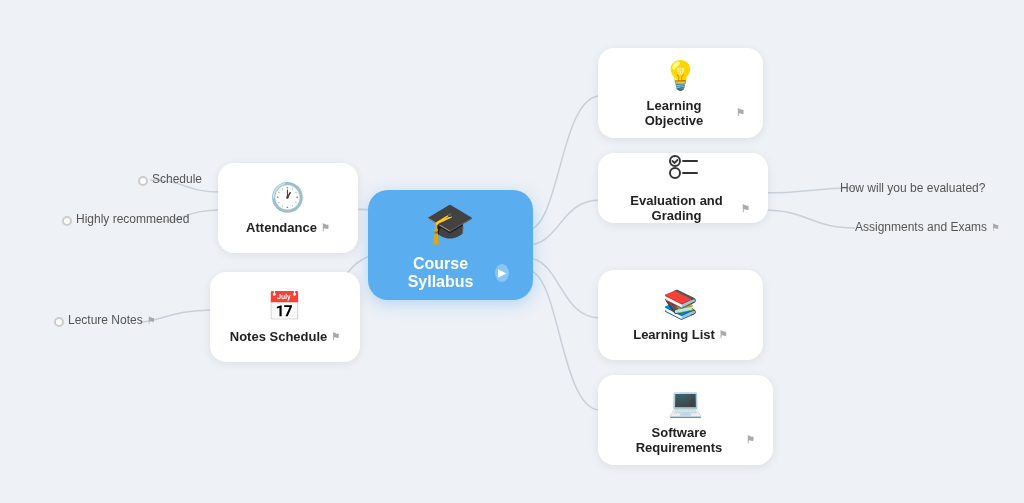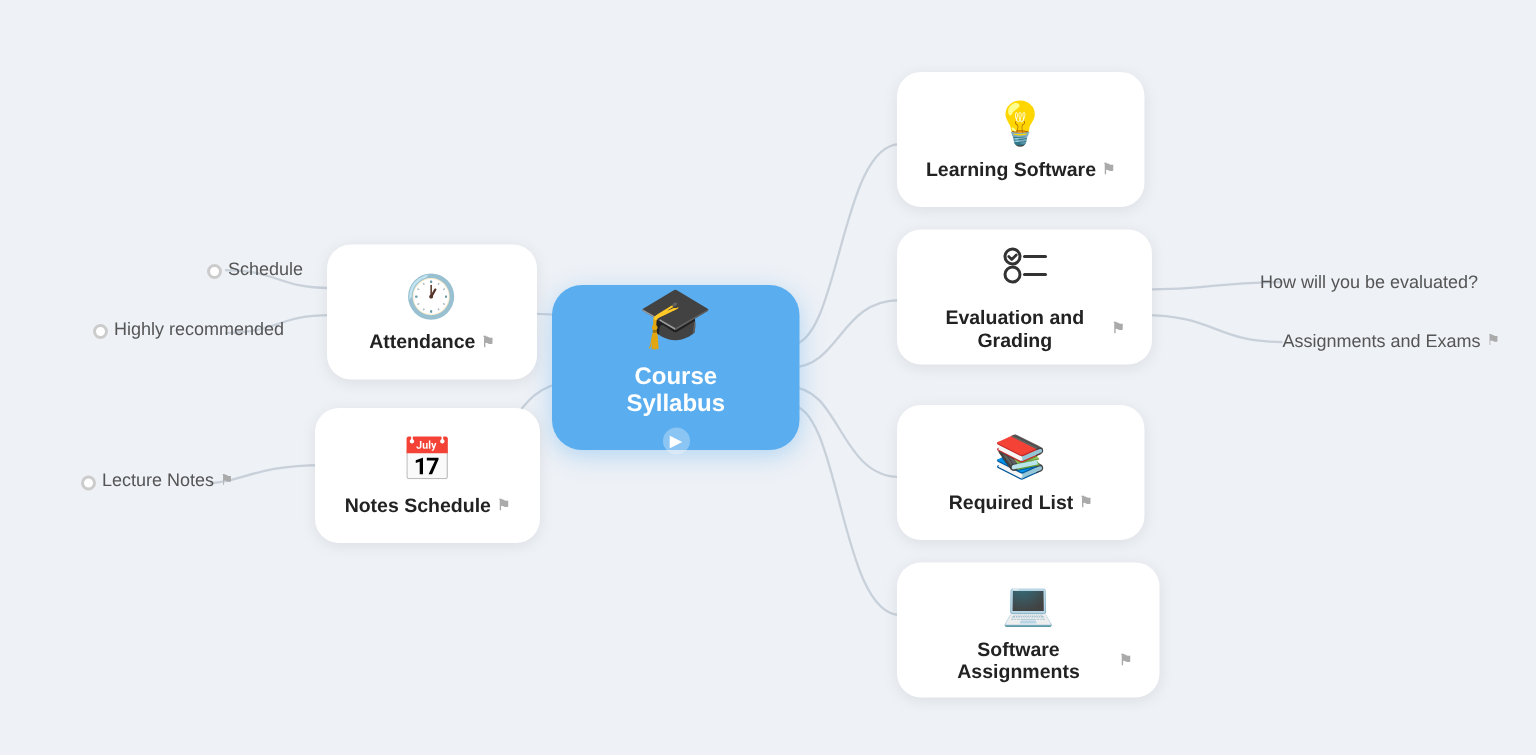--- a/index.html
+++ b/index.html
@@ -67,21 +67,20 @@
       margin-bottom: 8px;
       color: #fff;
     }
     .center-node .center-label {
       font-size: 16px;
       font-weight: 700;
       color: #fff;
       display: flex;
       align-items: center;
       gap: 6px;
-      flex-direction: column;
     }
     .center-node .center-label .play-icon {
       background: rgba(255,255,255,0.3);
       border-radius: 50%;
       width: 18px;
       height: 18px;
       display: inline-flex;
       align-items: center;
       justify-content: center;
       font-size: 10px;
@@ -143,26 +142,26 @@
   <div class="center-icon">🎓</div>
   <div class="center-label">
     <span>Course Syllabus</span>
     <span class="play-icon">▶</span>
   </div>
 </div>
 
 <div class="node" style="left: 598px; top: 48px; width: 165px; height: 90px;">
   <div class="node-icon">💡</div>
   <div class="node-label">
-    <span>Learning Software</span>
-    <span class="pin-icon">⚑</span>
-  </div>
-</div>
-
-<div class="node" style="left: 598px; top: 153px; width: 170px; height: 90px;">
+    <span>Learning Objective</span>
+    <span class="pin-icon">⚑</span>
+  </div>
+</div>
+
+<div class="node" style="left: 598px; top: 153px; width: 170px; height: 70px;">
   <div class="node-icon" style="font-size:24px;">
     <svg width="32" height="28" viewBox="0 0 32 28" fill="none" xmlns="http://www.w3.org/2000/svg">
       <circle cx="8" cy="8" r="5" stroke="#333" stroke-width="2" fill="none"></circle>
       <path d="M5.5 8l2 2 3-3" stroke="#333" stroke-width="1.8" stroke-linecap="round" stroke-linejoin="round"></path>
       <line x1="16" y1="8" x2="30" y2="8" stroke="#333" stroke-width="2" stroke-linecap="round"></line>
       <circle cx="8" cy="20" r="5" stroke="#333" stroke-width="2" fill="none"></circle>
       <line x1="16" y1="20" x2="30" y2="20" stroke="#333" stroke-width="2" stroke-linecap="round"></line>
     </svg>
   </div>
   <div class="node-label">
@@ -175,29 +174,29 @@
   <span>How will you be evaluated?</span>
 </div>
 <div class="leaf-node" style="left: 855px; top: 220px;">
   <span>Assignments and Exams</span>
   <span class="pin-icon">⚑</span>
 </div>
 
 <div class="node" style="left: 598px; top: 270px; width: 165px; height: 90px;">
   <div class="node-icon">📚</div>
   <div class="node-label">
-    <span>Required List</span>
+    <span>Learning List</span>
     <span class="pin-icon">⚑</span>
   </div>
 </div>
 
 <div class="node" style="left: 598px; top: 375px; width: 175px; height: 90px;">
   <div class="node-icon">💻</div>
   <div class="node-label">
-    <span>Software Assignments</span>
+    <span>Software Requirements</span>
     <span class="pin-icon">⚑</span>
   </div>
 </div>
 
 <div class="node" style="left: 218px; top: 163px; width: 140px; height: 90px;">
   <div class="node-icon">🕐</div>
   <div class="node-label">
     <span>Attendance</span>
     <span class="pin-icon">⚑</span>
   </div>

